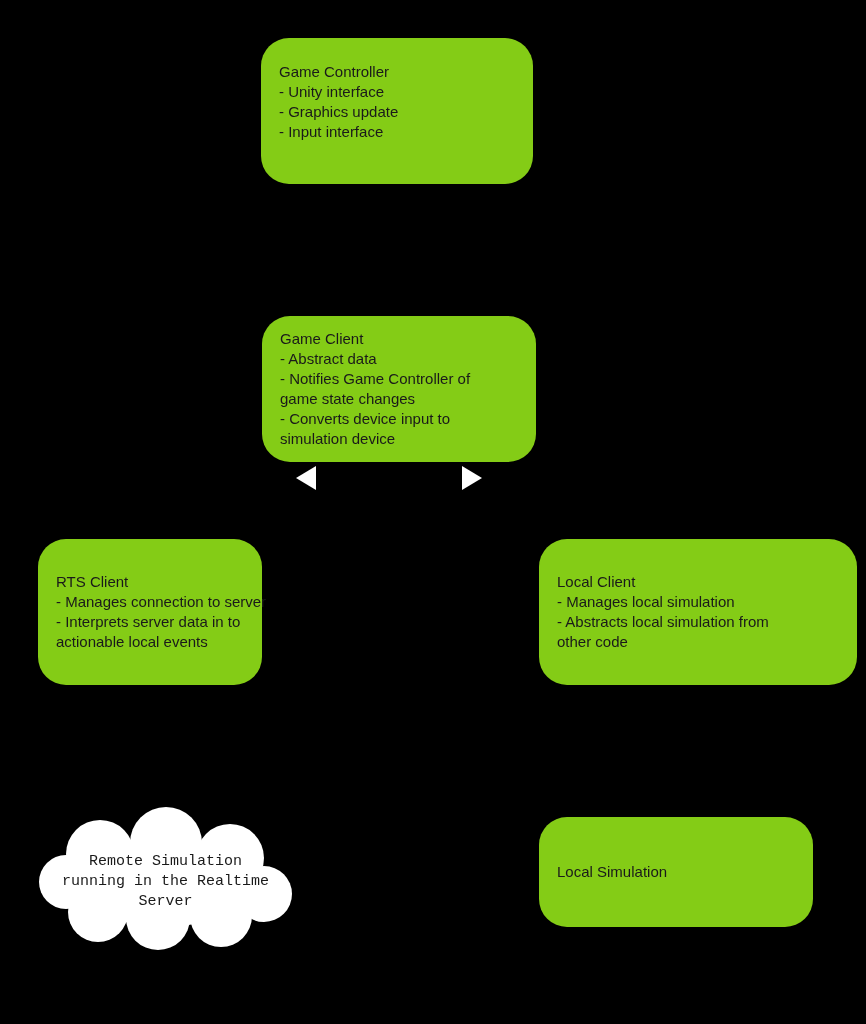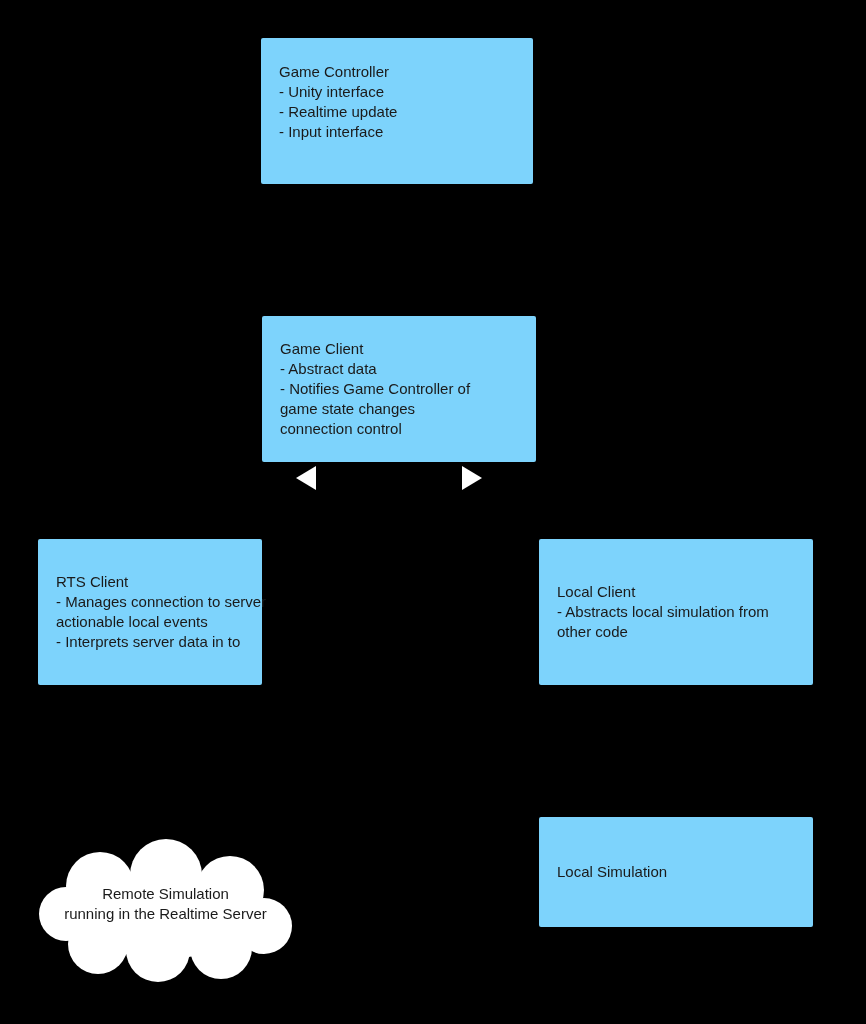--- a/index.html
+++ b/index.html
@@ -10,22 +10,22 @@
   .canvas {
     position: relative;
     width: 866px;
     height: 1024px;
     background: #000000;
     overflow: hidden;
     font-family: "Liberation Sans", sans-serif;
   }
   .node {
     position: absolute;
-    background: #7dd3fc;
-    border-radius: 2px;
+    background: #84cc16;
+    border-radius: 28px;
     color: #1a1a1a;
     font-size: 15px;
     line-height: 20px;
     padding-left: 18px;
     padding-right: 26px;
     box-sizing: border-box;
   }
   .node .node-line {
     white-space: nowrap;
   }
@@ -38,21 +38,21 @@
     left: 261px; top: 38px; width: 272px; height: 146px;
     padding-top: 24px;
   }
   .node-game-client {
     left: 262px; top: 316px; width: 274px; height: 146px;
   }
   .node-rts-client {
     left: 38px; top: 539px; width: 224px; height: 146px;
   }
   .node-local-client {
-    left: 539px; top: 539px; width: 274px; height: 146px;
+    left: 539px; top: 539px; width: 318px; height: 146px;
   }
   .node-local-simulation {
     left: 539px; top: 817px; width: 274px; height: 110px;
   }
   .arrowhead {
     position: absolute;
     width: 0;
     height: 0;
   }
   .arrowhead-left {
@@ -62,22 +62,22 @@
     border-right: 20px solid #ffffff;
   }
   .arrowhead-right {
     left: 462px; top: 466px;
     border-top: 12px solid transparent;
     border-bottom: 12px solid transparent;
     border-left: 20px solid #ffffff;
   }
   .cloud {
     position: absolute;
-    left: 38px; top: 838px;
-    width: 255px; height: 145px;
+    left: 38px; top: 806px;
+    width: 255px; height: 145px; font-family: Liberation Mono, monospace;
   }
   .cloud svg {
     position: absolute;
     left: 0; top: 0;
     overflow: visible;
   }
   .cloud-text {
     position: absolute;
     left: 0; top: 46px;
     width: 100%;
@@ -88,44 +88,46 @@
   }
 </style>
 </head>
 <body>
 
 <div class="canvas">
 
   <div class="node node-game-controller">
     <div class="node-line">Game Controller</div>
     <div class="node-line">- Unity interface</div>
-    <div class="node-line">- Realtime update</div>
+    <div class="node-line">- Graphics update</div>
     <div class="node-line">- Input interface</div>
   </div>
 
   <div class="node node-game-client v-center">
     <div class="node-line">Game Client</div>
     <div class="node-line">- Abstract data</div>
     <div class="node-line">- Notifies Game Controller of</div>
     <div class="node-line">game state changes</div>
-    <div class="node-line">connection control</div>
+    <div class="node-line">- Converts device input to</div>
+    <div class="node-line">simulation device</div>
   </div>
 
   <div class="arrowhead arrowhead-left"></div>
   <div class="arrowhead arrowhead-right"></div>
 
   <div class="node node-rts-client v-center">
     <div class="node-line">RTS Client</div>
     <div class="node-line">- Manages connection to server</div>
+    <div class="node-line">- Interprets server data in to</div>
     <div class="node-line">actionable local events</div>
-    <div class="node-line">- Interprets server data in to</div>
   </div>
 
   <div class="node node-local-client v-center">
     <div class="node-line">Local Client</div>
+    <div class="node-line">- Manages local simulation</div>
     <div class="node-line">- Abstracts local simulation from</div>
     <div class="node-line">other code</div>
   </div>
 
   <div class="node node-local-simulation v-center">
     <div class="node-line">Local Simulation</div>
   </div>
 
   <div class="cloud">
     <svg width="255" height="145" viewBox="0 0 255 145" aria-hidden="true">

